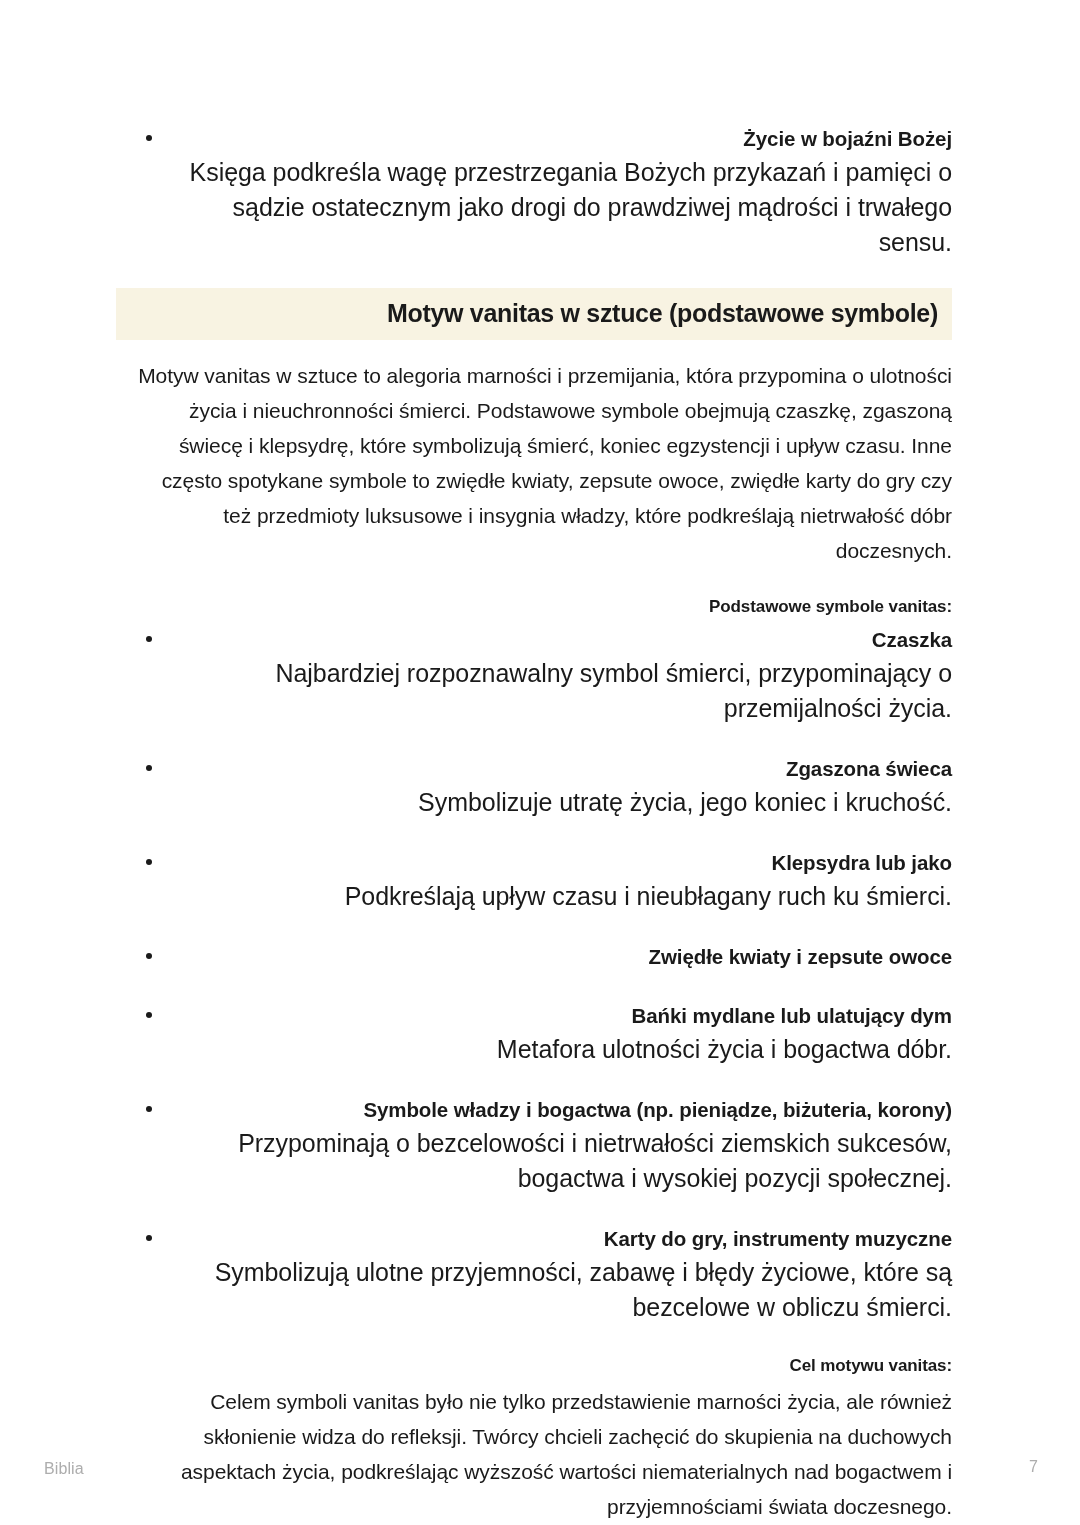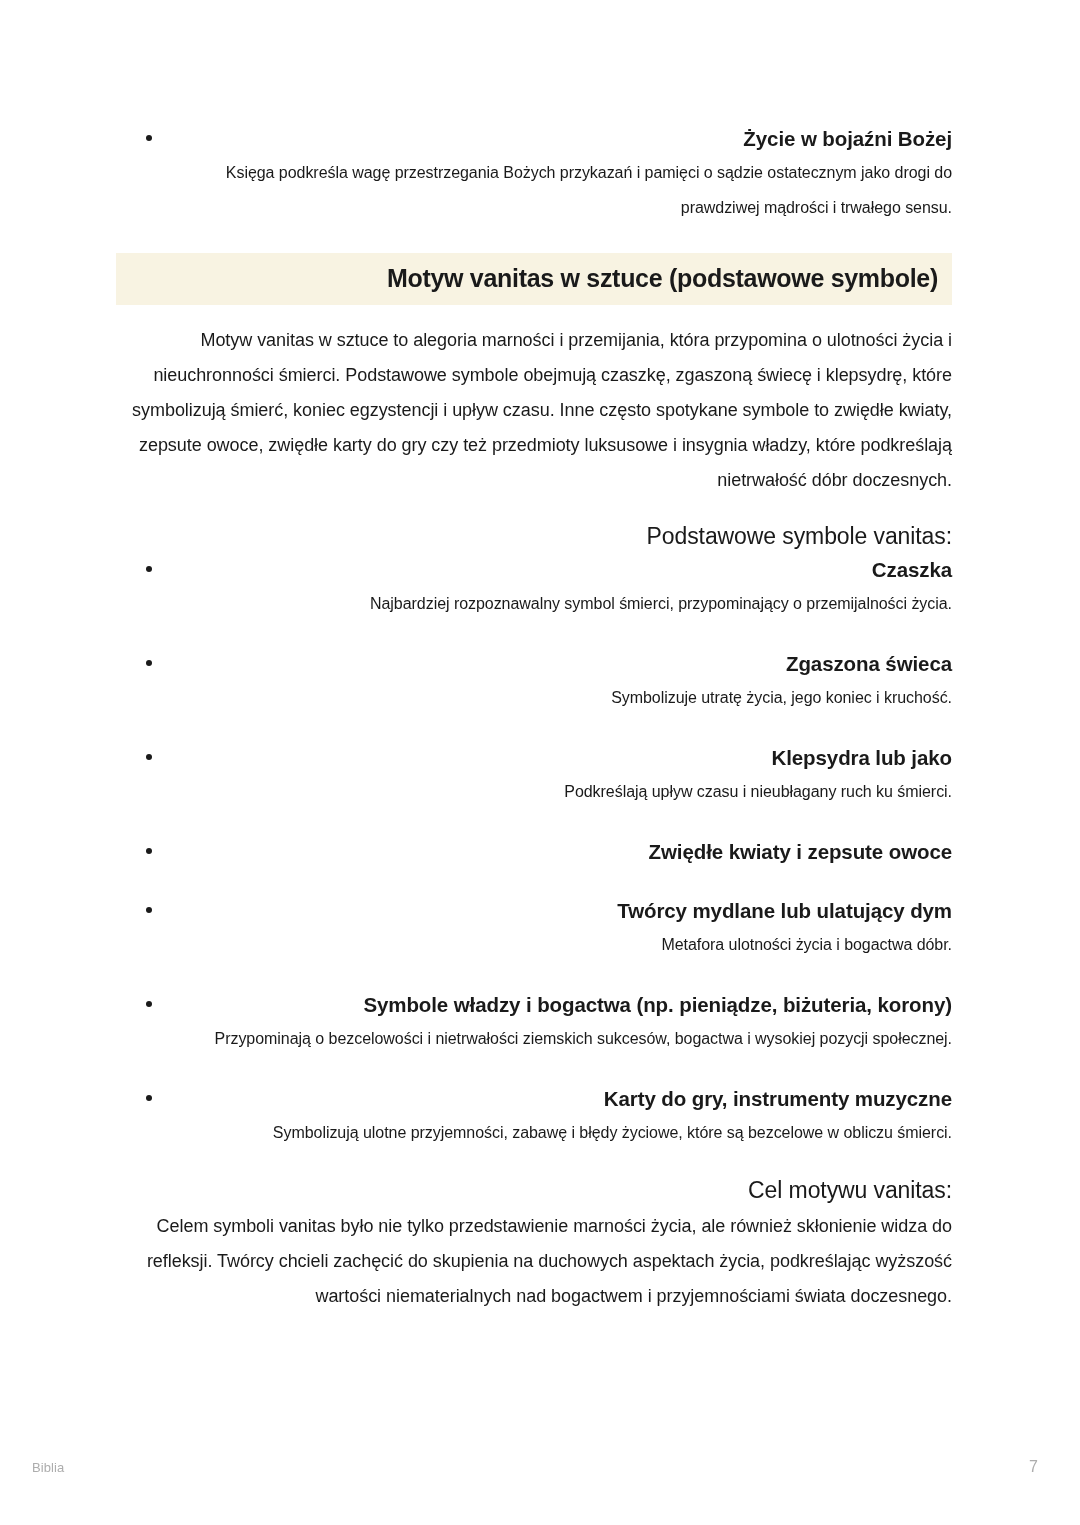--- a/index.html
+++ b/index.html
@@ -48,21 +48,21 @@
   }
   .li-title {
     display: block;
     font-weight: bold;
     font-size: 20.5px;
     line-height: 33px;
     letter-spacing: -0.1px;
   }
   .li-body {
     display: block;
-    font-size: 16px;
+    font-size: 25px;
     line-height: 35px;
     letter-spacing: -0.05px;
   }
 
   
   .top-list > li { margin-bottom: 0; }
 
   
   .section-heading {
     margin: 28px 0 0 -14px;
@@ -72,50 +72,50 @@
     background: #f8f3e2;
     font-weight: bold;
     font-size: 25px;
     line-height: 32px;
     letter-spacing: -0.3px;
   }
 
   
   p.para {
     margin: 18px 0 0 0;
-    font-size: 18px;
+    font-size: 21px;
     line-height: 35px;
     letter-spacing: -0.05px;
   }
   .sub-label {
     margin: 22px 0 0 0;
-    font-weight: normal;
-    font-size: 23px;
+    font-weight: bold;
+    font-size: 17px;
     line-height: 33px;
     letter-spacing: -0.1px;
   }
   .symbols-list {
     margin-top: 22px;
   }
   .goal-block { margin-top: 24px; }
   .goal-block p.para { margin-top: 2px; }
 
   
   .footer {
     position: absolute;
     left: 0;
     right: 0;
     bottom: 0;
     height: 105px;
   }
   .footer-left {
     position: absolute;
-    left: 32px;
+    left: 44px;
     top: 40px;
-    font-size: 13px;
+    font-size: 16px;
     color: #adadad;
     letter-spacing: 0.1px;
   }
   .footer-right {
     position: absolute;
     right: 42px;
     top: 38px;
     font-size: 16px;
     color: #adadad;
   }
@@ -156,21 +156,21 @@
         <span class="dot"></span>
         <span class="li-title">Klepsydra lub jako</span>
         <span class="li-body">Podkreślają upływ czasu i nieubłagany ruch ku śmierci.</span>
       </li>
       <li>
         <span class="dot"></span>
         <span class="li-title">Zwiędłe kwiaty i zepsute owoce</span>
       </li>
       <li>
         <span class="dot"></span>
-        <span class="li-title">Twórcy mydlane lub ulatujący dym</span>
+        <span class="li-title">Bańki mydlane lub ulatujący dym</span>
         <span class="li-body">Metafora ulotności życia i bogactwa dóbr.</span>
       </li>
       <li>
         <span class="dot"></span>
         <span class="li-title">Symbole władzy i bogactwa (np. pieniądze, biżuteria, korony)</span>
         <span class="li-body">Przypominają o bezcelowości i nietrwałości ziemskich sukcesów, bogactwa i wysokiej pozycji społecznej.</span>
       </li>
       <li>
         <span class="dot"></span>
         <span class="li-title">Karty do gry, instrumenty muzyczne</span>

